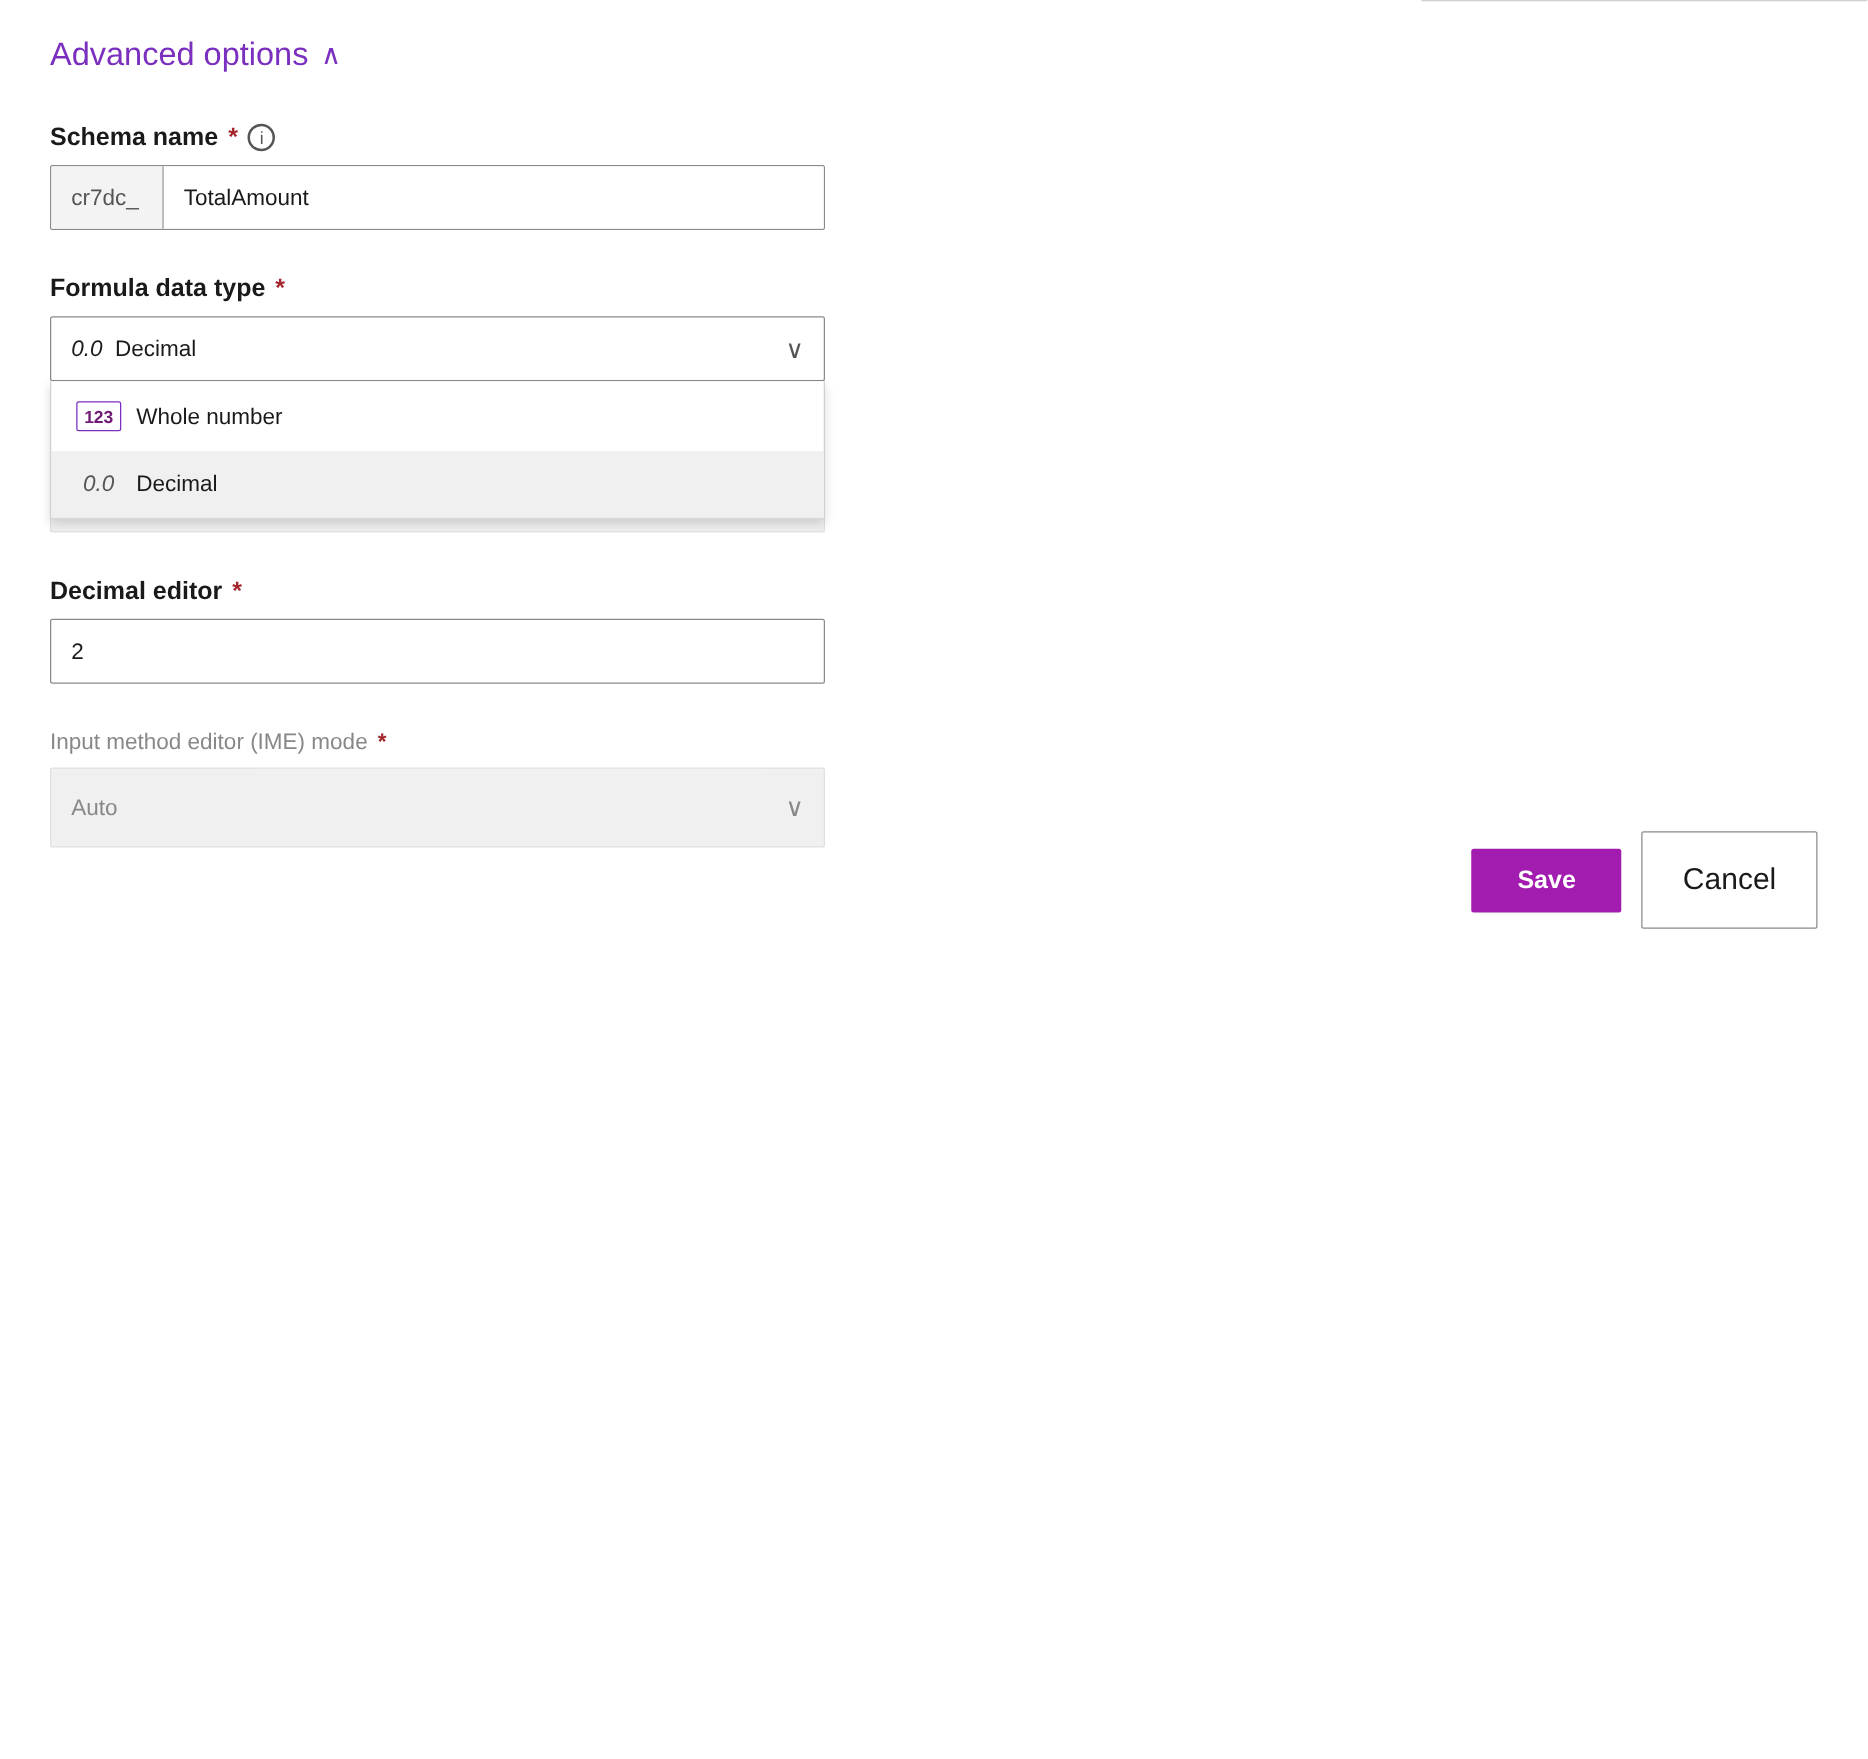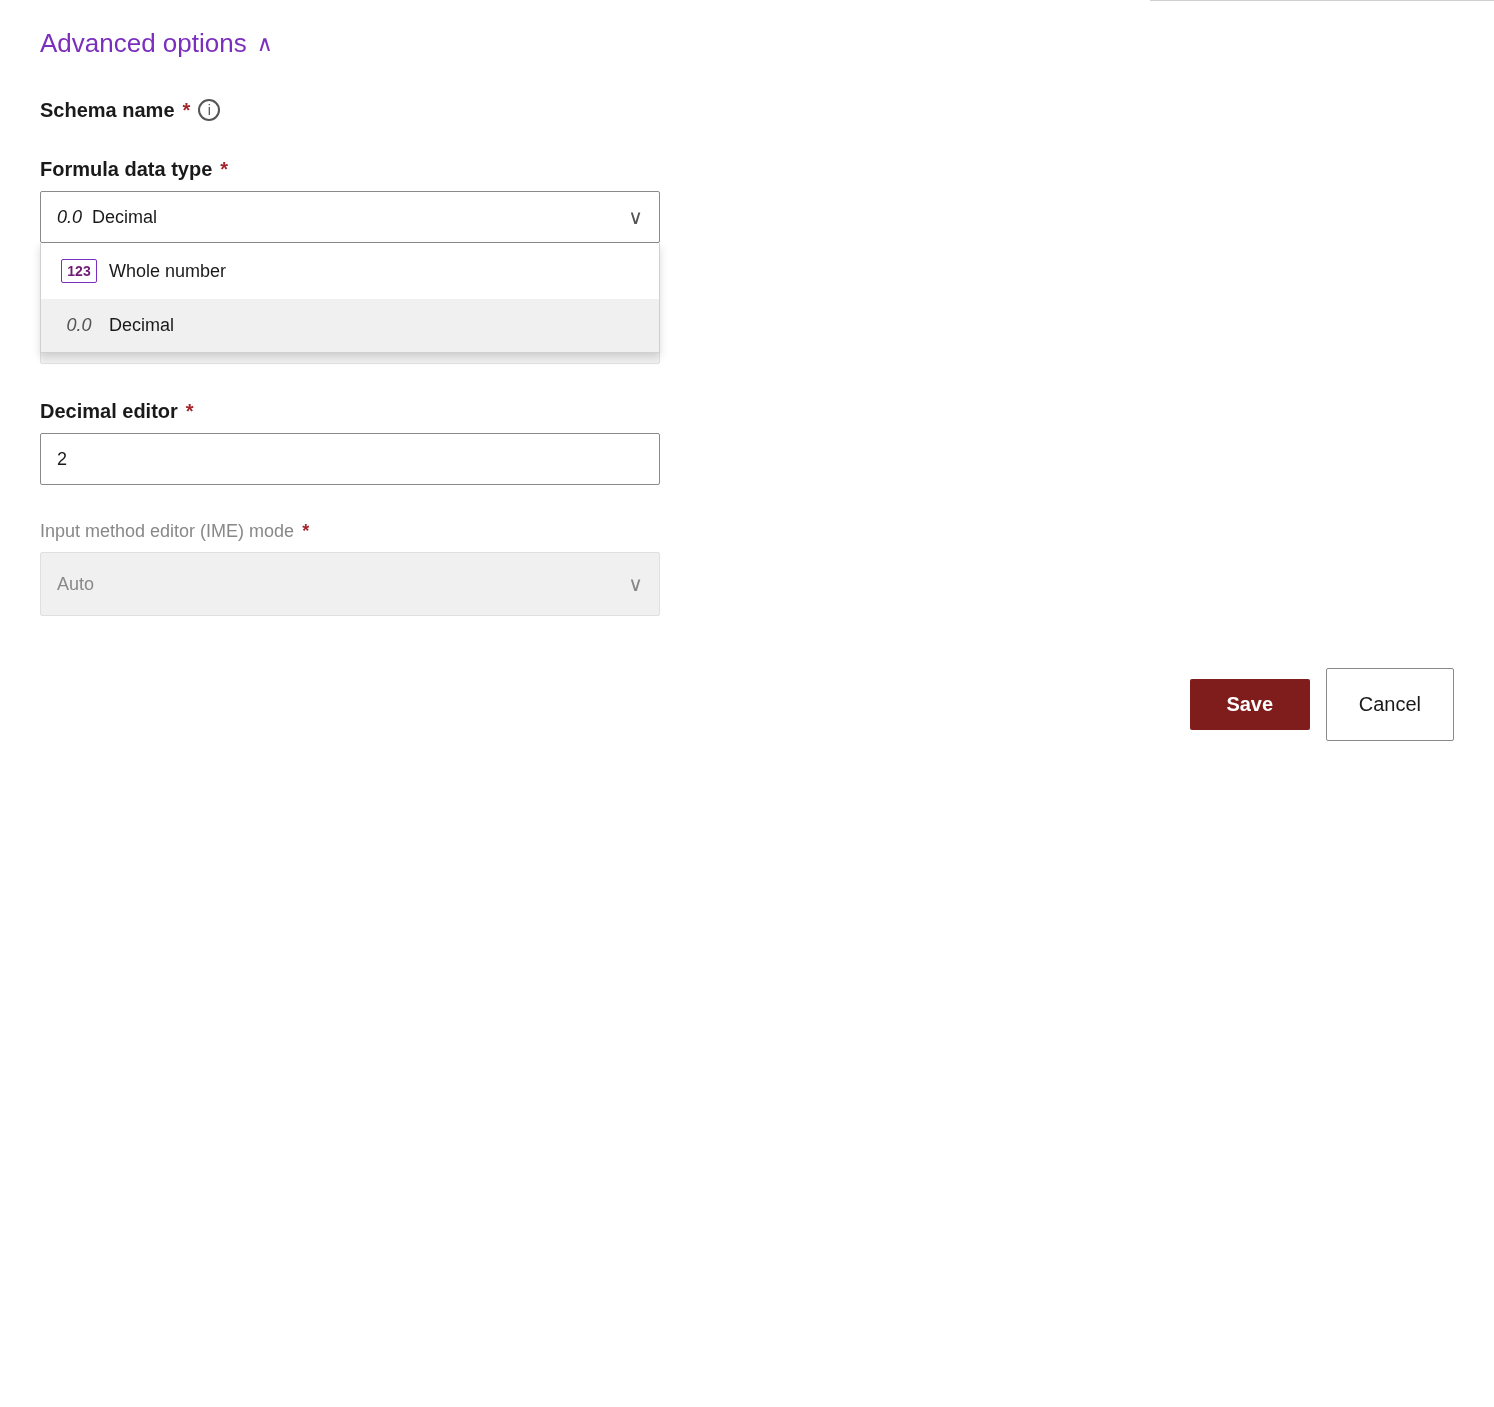--- a/index.html
+++ b/index.html
@@ -273,38 +273,38 @@
     
     .footer {
       border-top: 1.5px solid #d0d0d0;
       padding: 28px 40px;
       display: flex;
       gap: 16px;
       align-items: center;
     }
 
     .save-button {
-      background: #7f1d1d;
+      background: #a21caf;
       color: #fff;
       border: none;
       border-radius: 2px;
       padding: 14px 32px;
       font-size: 20px;
       font-weight: 600;
       cursor: pointer;
       min-width: 120px;
     }
 
     .cancel-button {
       background: #fff;
       color: #1a1a1a;
       border: 1.5px solid #8a8a8a;
       border-radius: 2px;
       padding: 24px 32px;
-      font-size: 20px;
+      font-size: 24px;
       font-weight: 400;
       cursor: pointer;
       min-width: 120px;
     }
   </style>
 </head>
 <body>
 
 <div class="page-container">
   <div class="main-content">
@@ -312,20 +312,24 @@
     <div class="advanced-options-header">
       <span class="advanced-options-label">Advanced options</span>
       <span class="chevron-up-icon">∧</span>
     </div>
 
     <div class="form-section">
       <div class="field-label">
         <span>Schema name</span>
         <span class="required-star">*</span>
         <span class="info-icon">i</span>
+      </div>
+      <div class="schema-name-input-group">
+        <span class="schema-prefix">cr7dc_</span>
+        <input class="schema-name-text" type="text" value="TotalAmount" style="">
       </div>
     </div>
 
     <div class="form-section">
       <div class="field-label">
         <span>Formula data type</span>
         <span class="required-star">*</span>
       </div>
       <div class="dropdown-container">
         <div class="dropdown-selected">

